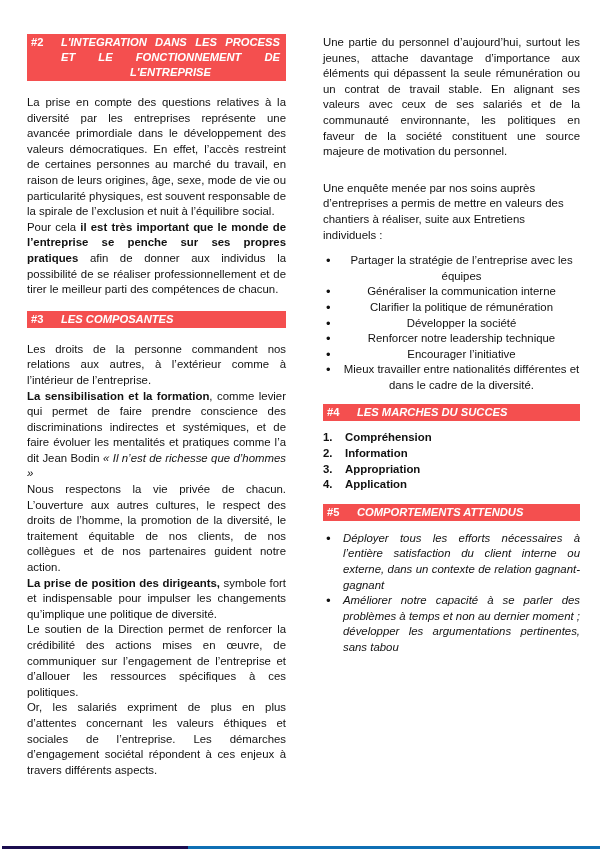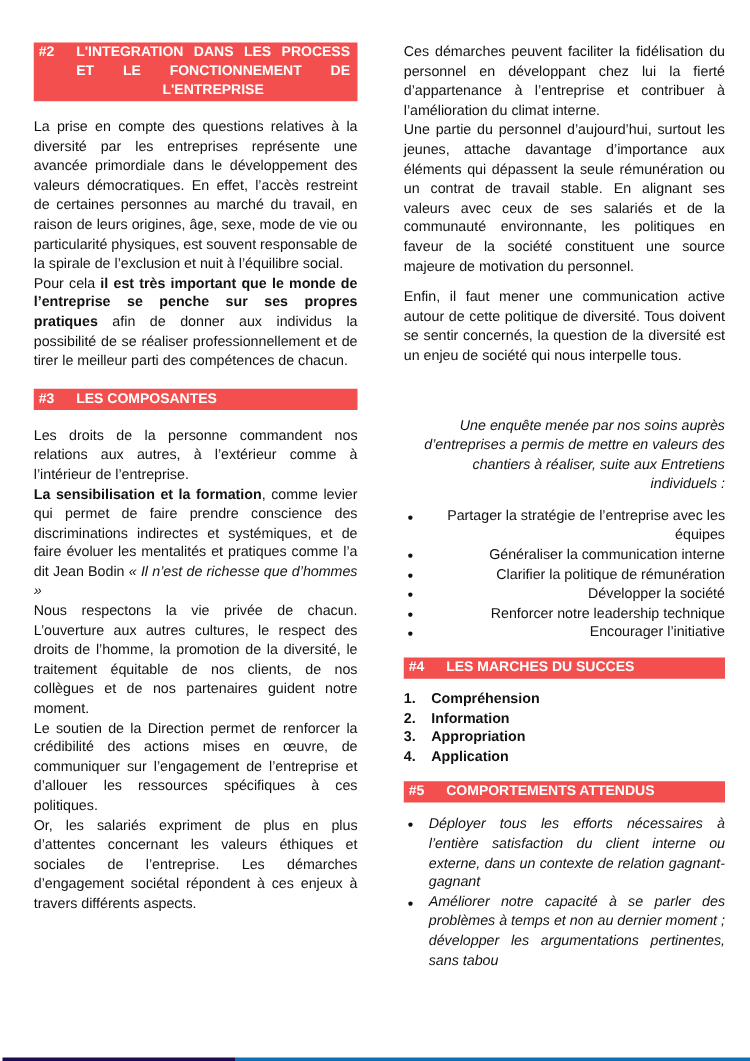--- a/index.html
+++ b/index.html
@@ -5,28 +5,28 @@
   html, body { margin: 0; padding: 0; background: #ffffff; }
   body { width: 600px; height: 849px; position: relative; overflow: hidden;
          font-family: "Liberation Sans", sans-serif; color: #111; }
   .col { position: absolute; top: 34px; font-size: 11.4px; line-height: 15.6px; }
   .col-left { left: 27px; width: 259px; }
   .col-right { left: 323px; width: 257px; top: 35px; }
   .heading { background: #f44f4f; color: #fff; font-weight: bold; font-size: 11.2px;
              line-height: 15px; padding: 1px 6px 1px 4px; text-transform: none;
              display: flex; }
   .heading .num { width: 30px; flex: none; }
-  .heading .title { flex: 1; text-align: justify; }
+  .heading .title { flex: 1; text-align: justify; font-style: italic; }
   .heading.h2 .title { text-align: justify; text-align-last: center; }
   p { margin: 0; text-align: justify; }
   b { font-weight: bold; }
   i { font-style: italic; }
-  .survey { font-style: italic; text-align: right; margin-top: 28px; }
+  .survey { text-align: left; }
   ul.bullets { list-style: none; margin: 0; padding: 0; }
-  ul.bullets li { position: relative; padding-left: 20px; margin: 0; text-align: right; }
+  ul.bullets li { position: relative; padding-left: 20px; margin: 0; text-align: center; }
   ul.bullets li::before { content: "\2022"; position: absolute; left: 3px; top: 0; font-size: 13px; }
   ul.bullets.just li { text-align: justify; font-style: italic; }
   ol.steps { list-style: none; margin: 0; padding: 0; font-weight: bold; }
   ol.steps li { display: flex; }
   ol.steps li .n { width: 22px; flex: none; }
   .footer-bar { position: absolute; left: 2px; right: 0; bottom: 0; height: 3px; display: flex; }
   .footer-bar .dark { width: 186px; background: #1b0d4f; }
   .footer-bar .blue { flex: 1; background: #0e6fb4; }
 </style>
 </head>
@@ -42,40 +42,40 @@
   <p><span>Pour cela </span><b>il est très important que le monde de l’entreprise se penche sur  ses propres pratiques</b><span> afin de donner aux individus la possibilité de se réaliser professionnellement et de tirer le meilleur parti des compétences de chacun.</span></p>
   <div style="height:13px"></div>
 
   <div class="heading">
     <span class="num">#3</span>
     <span class="title">LES COMPOSANTES</span>
   </div>
   <div style="height:14px"></div>
   <p>Les droits de la personne commandent nos relations aux autres, à l’extérieur comme à l’intérieur de l’entreprise.</p>
   <p><b>La sensibilisation et la formation</b><span>, comme levier qui permet de faire prendre conscience des discriminations indirectes et systémiques, et de faire évoluer les mentalités et pratiques comme l’a dit Jean Bodin </span><i>« Il n’est de richesse que d’hommes »</i></p>
-  <p>Nous respectons la vie privée de chacun. L’ouverture aux autres cultures, le respect des droits de l’homme, la promotion de la diversité, le traitement équitable de nos clients, de nos collègues et de nos partenaires guident notre moment.</p>
+  <p>Nous respectons la vie privée de chacun. L’ouverture aux autres cultures, le respect des droits de l’homme, la promotion de la diversité, le traitement équitable de nos clients, de nos collègues et de nos partenaires guident notre action.</p>
+  <p><b>La prise de position des dirigeants,</b><span> symbole fort et indispensable pour impulser les changements qu’implique une politique de diversité.</span></p>
   <p>Le soutien de la Direction permet de renforcer la crédibilité des actions mises en œuvre, de communiquer sur l’engagement de l’entreprise et d’allouer les ressources spécifiques à ces politiques.</p>
   <p>Or, les salariés expriment de plus en plus d’attentes concernant les valeurs éthiques et sociales de l’entreprise. Les démarches d’engagement sociétal répondent à ces enjeux à travers différents aspects.</p>
 </div>
 
 <div class="col col-right">
-  <p>Ces démarches peuvent faciliter la fidélisation du personnel en développant chez lui la fierté d’appartenance à l’entreprise et contribuer à l’amélioration du climat interne.</p>
   <p>Une partie du personnel d’aujourd’hui, surtout les jeunes, attache davantage d’importance aux éléments qui dépassent la seule rémunération ou un contrat de travail stable. En alignant ses valeurs avec ceux de ses salariés et de la communauté environnante, les politiques en faveur de la société constituent une source majeure de motivation du personnel.</p>
   <div style="height:9px"></div>
-  <p>Enfin, il faut mener une communication active autour de cette politique de diversité. Tous doivent se sentir concernés, la question de la diversité est un enjeu de société qui nous interpelle tous.</p>
   <div style="height:12px"></div>
   <p class="survey">Une enquête menée par nos soins auprès d’entreprises a permis de mettre en valeurs des chantiers à réaliser, suite aux Entretiens individuels :</p>
   <div style="height:10px"></div>
   <ul class="bullets" id="chantiers-list">
       <li>Partager la stratégie de l’entreprise avec les équipes</li>
       <li>Généraliser la communication interne</li>
       <li>Clarifier la politique de rémunération</li>
       <li>Développer la société</li>
       <li>Renforcer notre leadership technique</li>
       <li>Encourager l’initiative</li>
+      <li>Mieux travailler entre nationalités différentes et dans le cadre de la diversité.</li>
     </ul>
   <div style="height:11px"></div>
 
   <div class="heading">
     <span class="num">#4</span>
     <span class="title">LES MARCHES DU SUCCES</span>
   </div>
   <div style="height:9px"></div>
   <ol class="steps" id="steps-list">
       <li>

